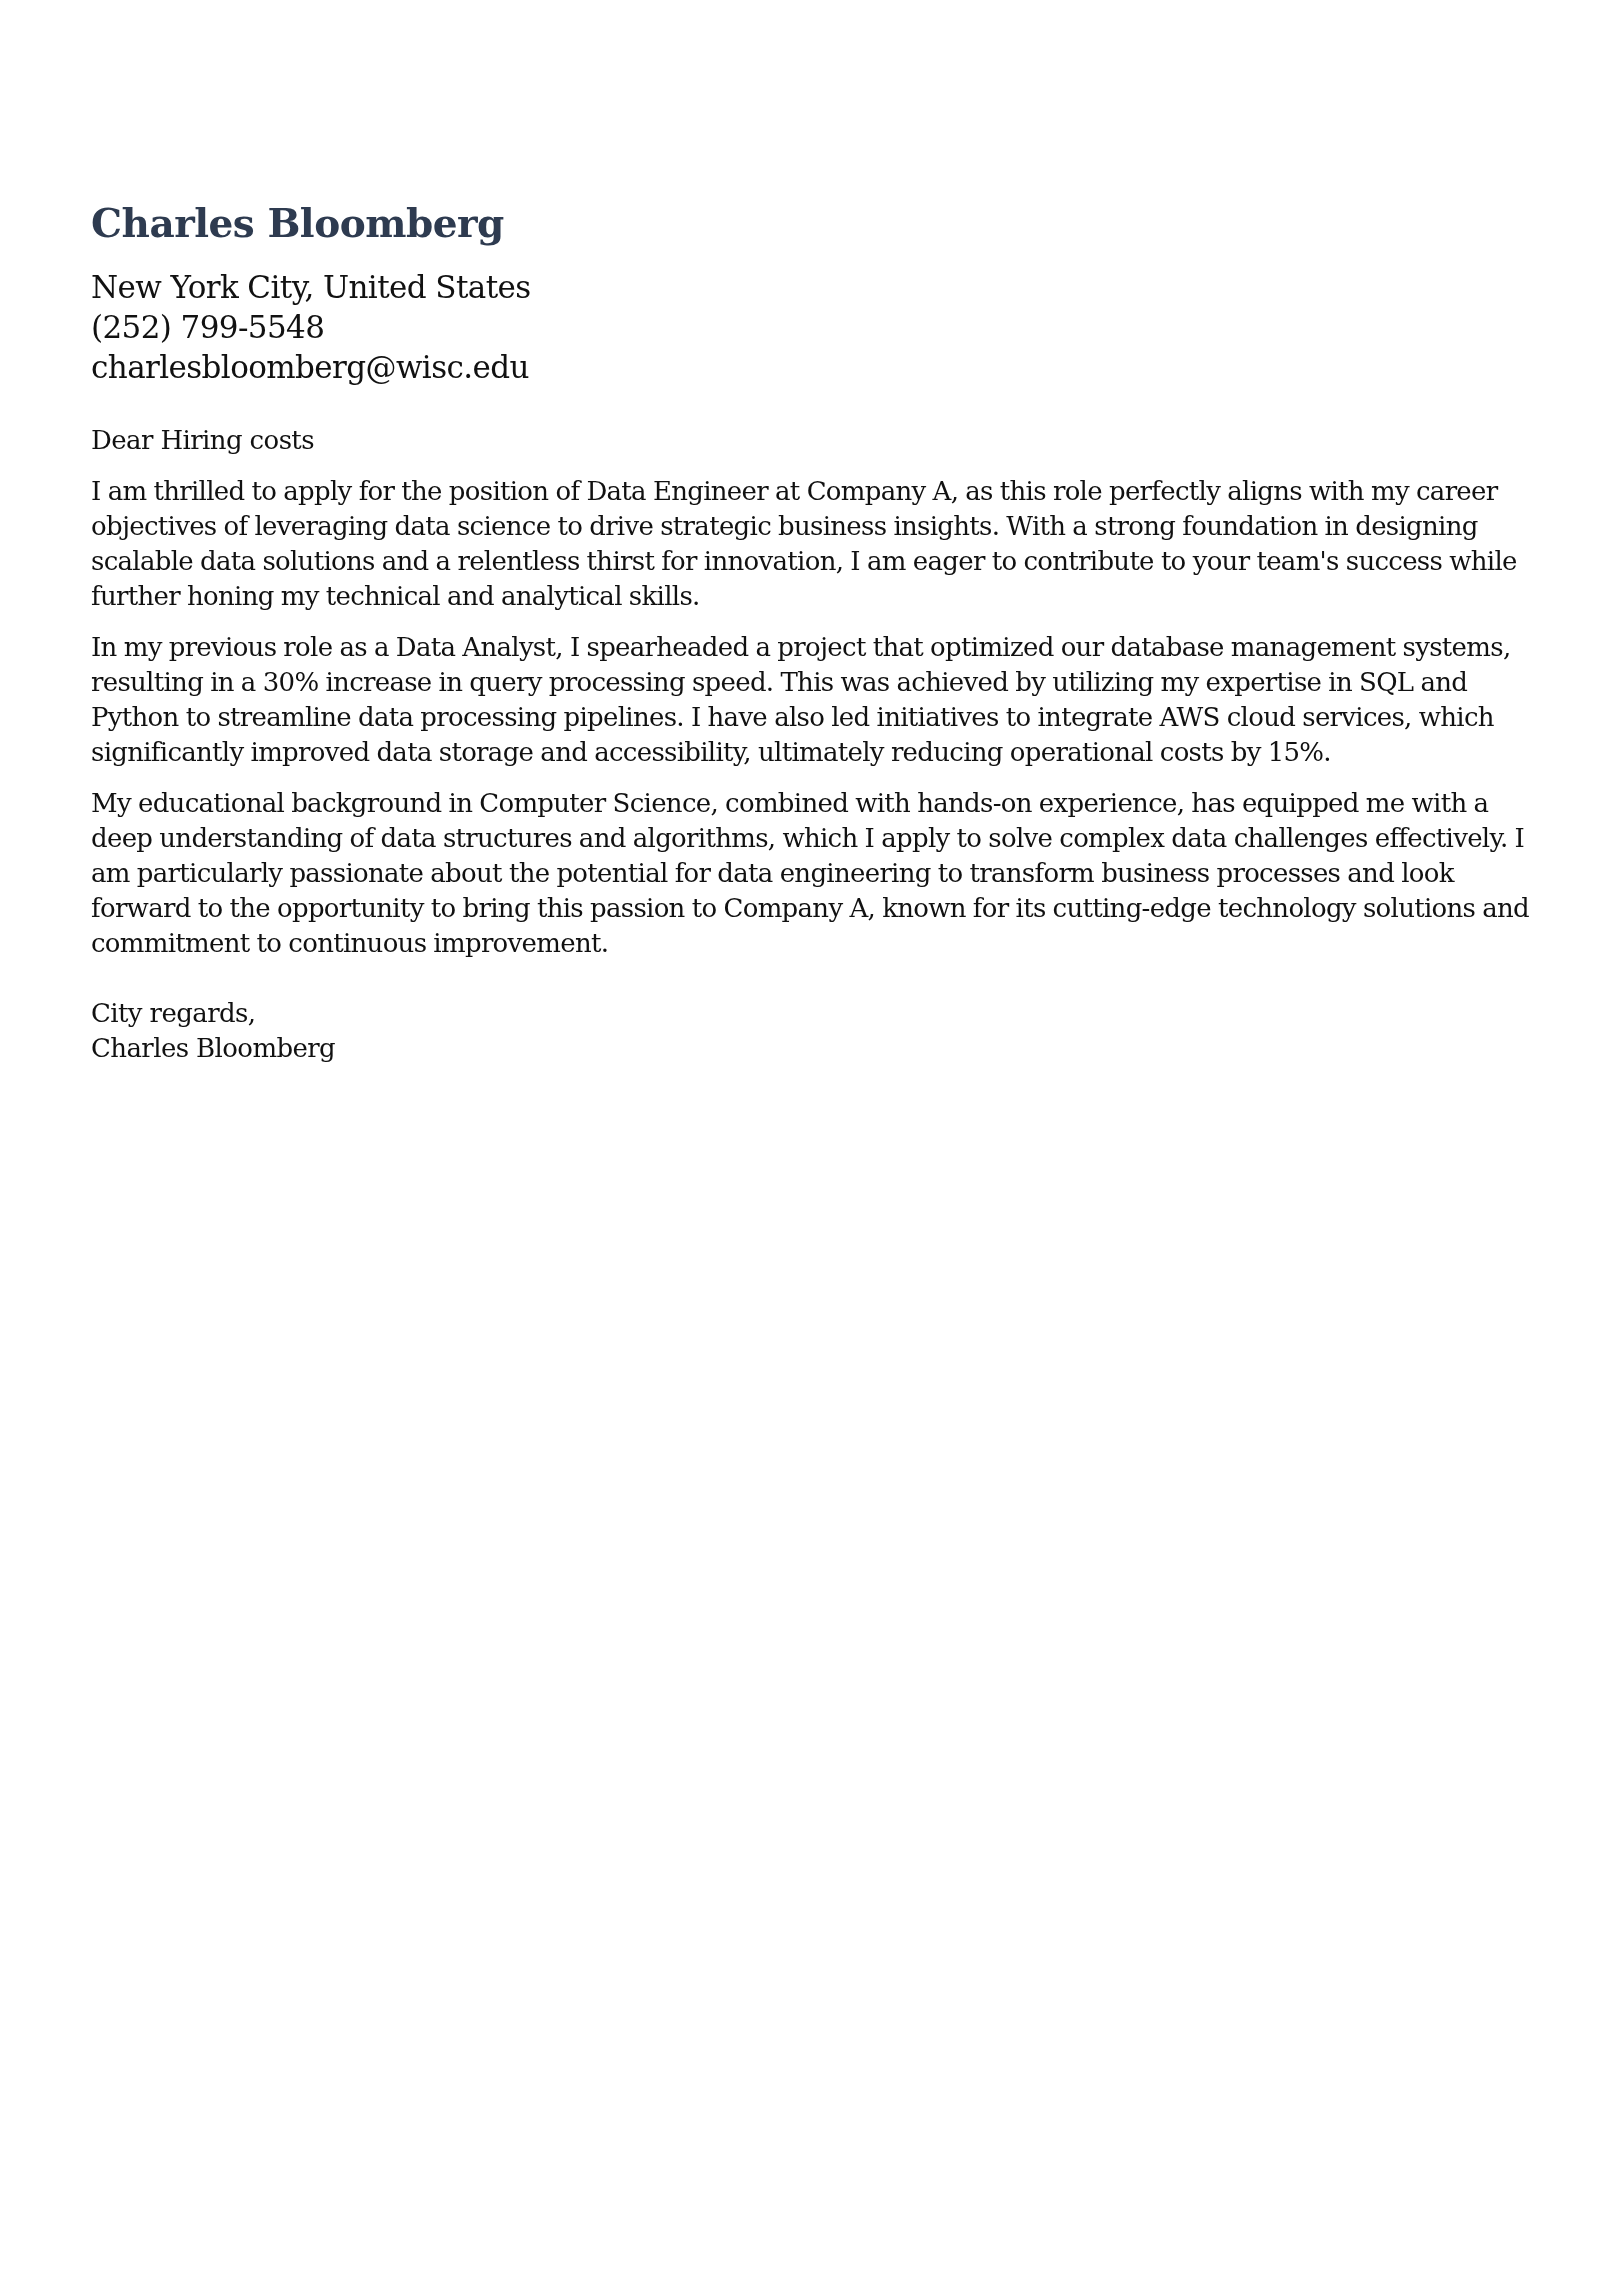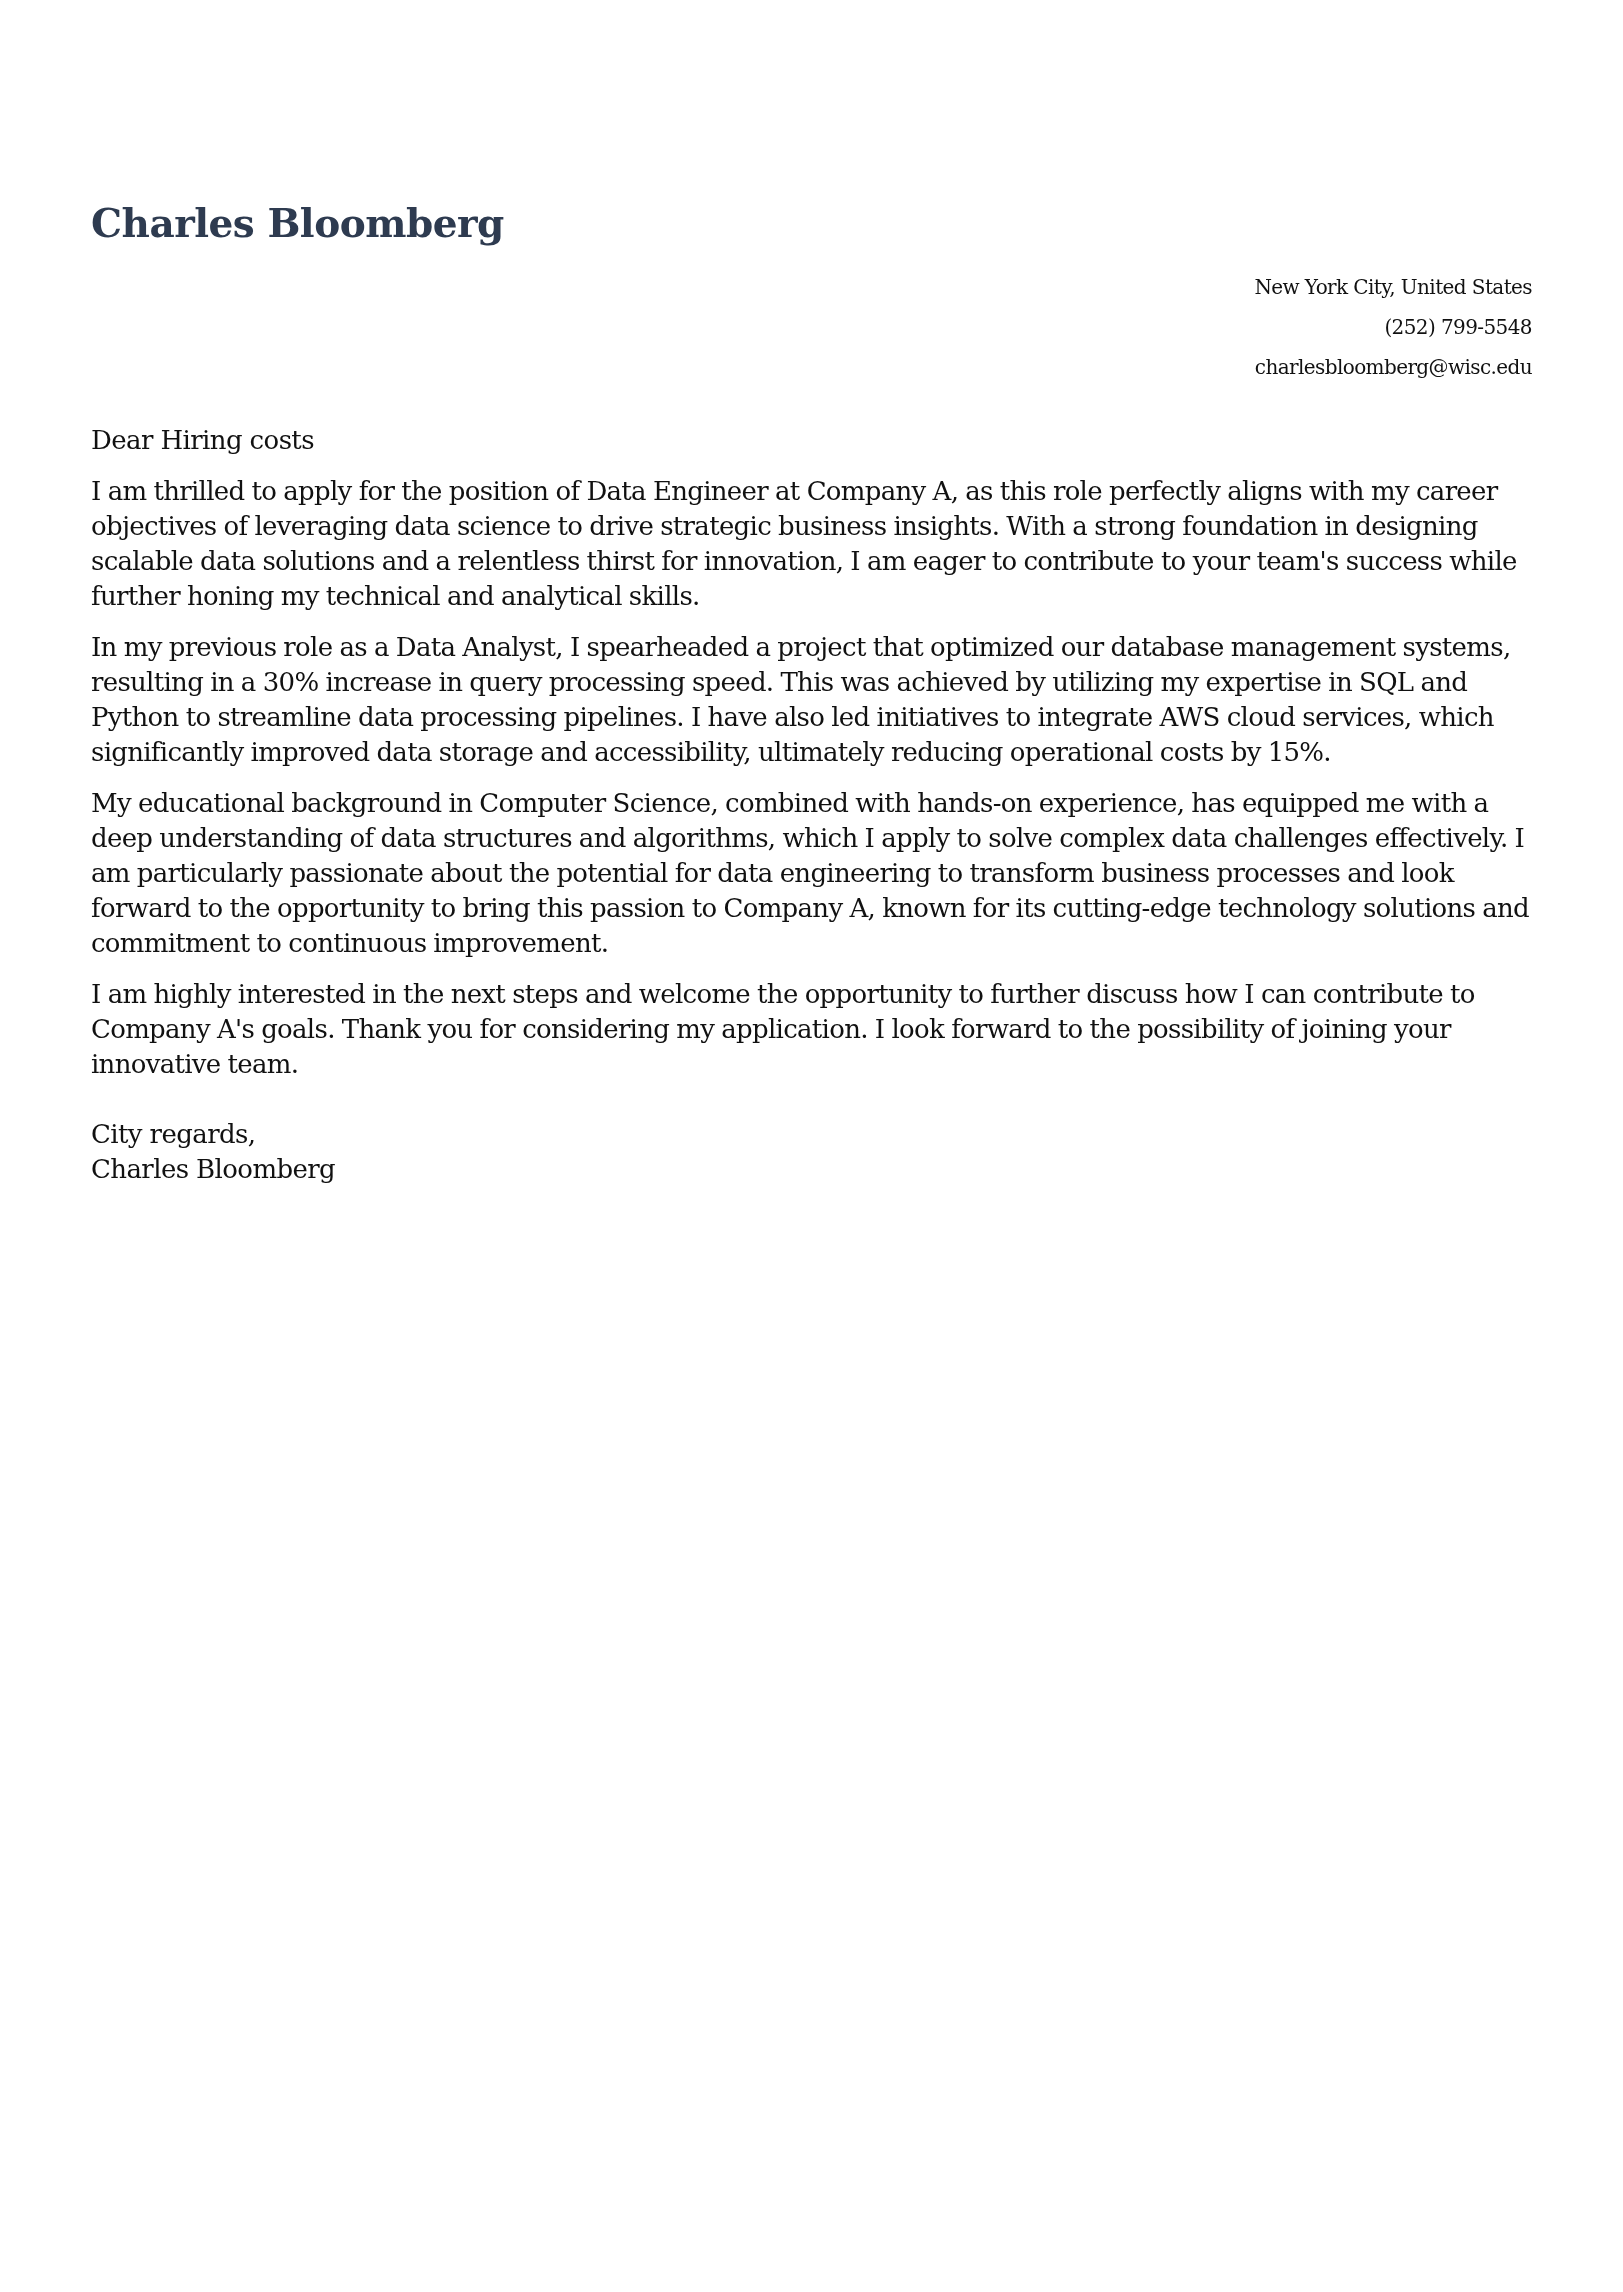--- a/index.html
+++ b/index.html
@@ -7,39 +7,38 @@
   .page {
     position: absolute; left: 91px; top: 192px; width: 1441px;
     font-family: "DejaVu Serif", "Liberation Serif", serif;
     color: #111111;
   }
   .name {
     font-family: "DejaVu Serif", serif;
     font-weight: bold; font-size: 39px; line-height: 63px;
     color: #2e3b50; margin: 0 0 11.8px 0; letter-spacing: -0.5px;
   }
-  .contact { font-size: 20px; line-height: 40px; letter-spacing: -0.6px; text-align: right; }
+  .contact { font-size: 31px; line-height: 40px; letter-spacing: -0.6px; }
   .contact div { white-space: nowrap; }
   .salutation { margin-top: 36px; font-size: 26px; line-height: 35px; letter-spacing: -0.6px; }
   .para { margin-top: 16px; font-size: 26px; line-height: 35px; letter-spacing: -0.7px; word-spacing: -0.5px; }
   .closing { margin-top: 35px; font-size: 26px; line-height: 35px; letter-spacing: -0.6px; }
 </style>
 </head>
 <body>
 
 <div class="page">
   <div class="name">Charles Bloomberg</div>
   <div class="contact">
     <div>New York City, United States</div>
     <div>(252) 799-5548</div>
     <div>charlesbloomberg@wisc.edu</div>
   </div>
   <div class="salutation">Dear Hiring costs</div>
   <div class="para">I am thrilled to apply for the position of Data Engineer at Company A, as this role perfectly aligns with my career objectives of leveraging data science to drive strategic business insights. With a strong foundation in designing scalable data solutions and a relentless thirst for innovation, I am eager to contribute to your team's success while further honing my technical and analytical skills.</div>
   <div class="para">In my previous role as a Data Analyst, I spearheaded a project that optimized our database management systems, resulting in a 30% increase in query processing speed. This was achieved by utilizing my expertise in SQL and Python to streamline data processing pipelines. I have also led initiatives to integrate AWS cloud services, which significantly improved data storage and accessibility, ultimately reducing operational costs by 15%.</div>
   <div class="para">My educational background in Computer Science, combined with hands-on experience, has equipped me with a deep understanding of data structures and algorithms, which I apply to solve complex data challenges effectively. I am particularly passionate about the potential for data engineering to transform business processes and look forward to the opportunity to bring this passion to Company A, known for its cutting-edge technology solutions and commitment to continuous improvement.</div>
-  <div class="para">I am highly interested in the next steps and welcome the opportunity to further discuss how I can contribute to Company A's goals. Thank you for considering my application. I look forward to the possibility of joining your innovative team.</div>
   <div class="closing">
     <div>City regards,</div>
     <div>Charles Bloomberg</div>
   </div>
 </div>
 
 
 </body></html>

